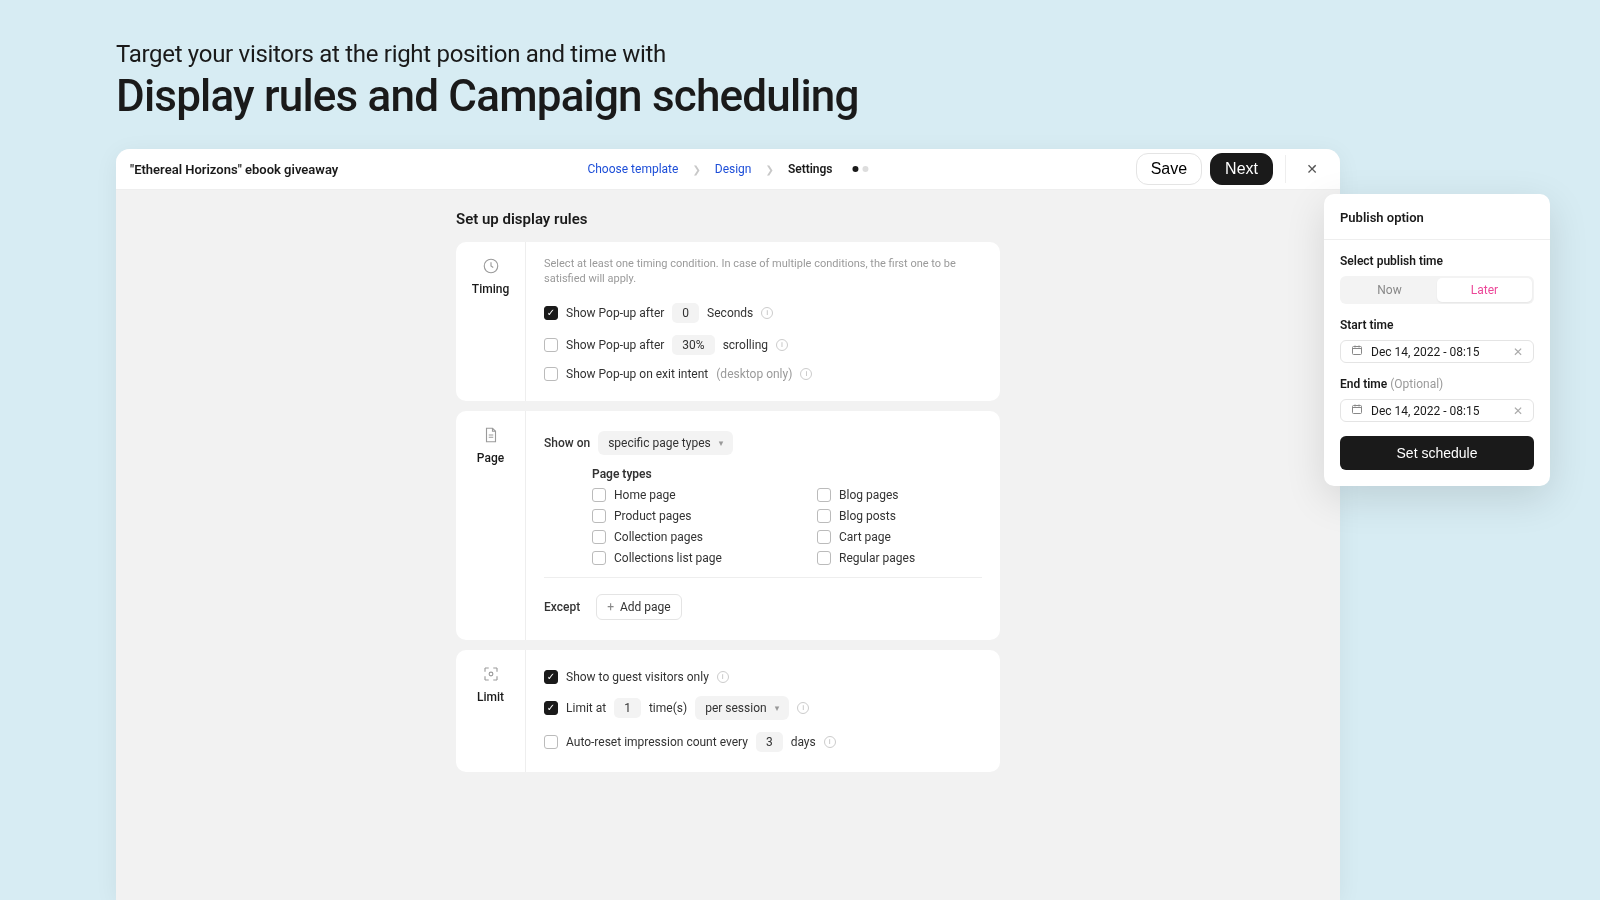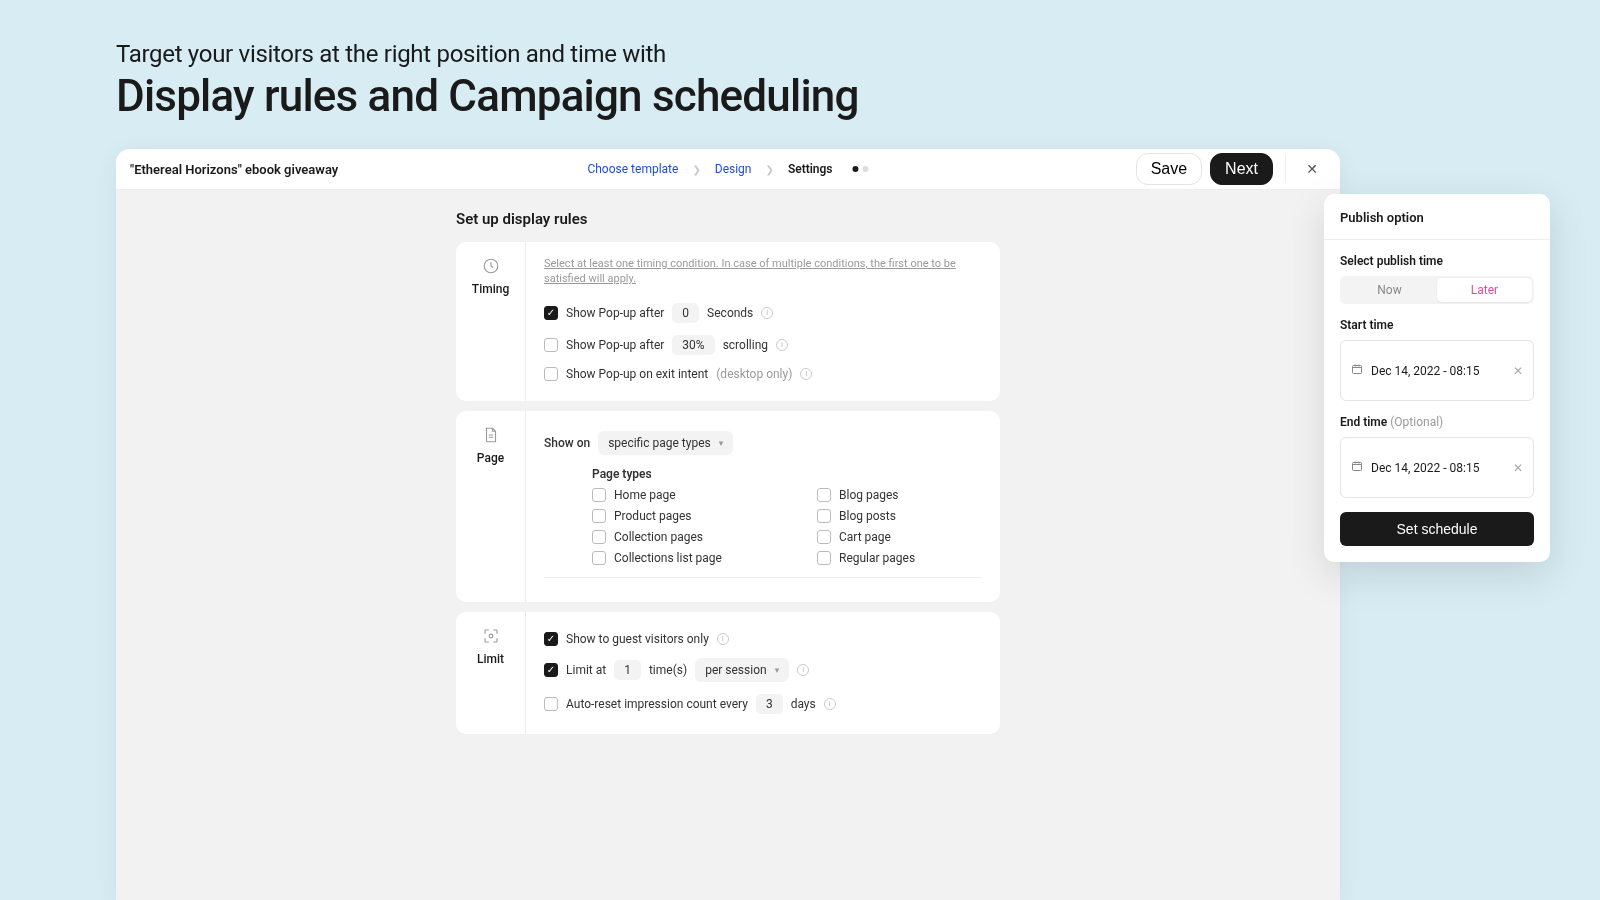--- a/index.html
+++ b/index.html
@@ -124,21 +124,21 @@
 }
 .card .side .lbl {
   font-size: 12px; font-weight: 500; color: #1a1a1a;
 }
 .card .body {
   flex: 1;
   padding: 14px 18px;
   font-size: 12px;
   color: #333;
 }
-.desc { color: #9a9a9a; font-size: 11px; margin-bottom: 10px; line-height: 1.4; text-decoration: underline; }
+.desc { color: #9a9a9a; font-size: 11px; margin-bottom: 10px; line-height: 1.4; }
 .row {
   display: flex;
   align-items: center;
   gap: 8px;
   padding: 6px 0;
 }
 .ck {
   width: 14px; height: 14px; border-radius: 3px;
   border: 1.5px solid #bbb; flex-shrink: 0;
   display: flex; align-items: center; justify-content: center;
@@ -187,21 +187,21 @@
 .pop-label .opt { color: #9a9a9a; font-weight: 400; }
 .seg {
   display: flex; background: #f3f3f3; border-radius: 6px; padding: 2px; margin-bottom: 14px;
 }
 .seg .opt {
   flex: 1; text-align: center; font-size: 12px; padding: 5px 0; border-radius: 5px;
   color: #888; cursor: pointer;
 }
 .seg .opt.active { background: #fff; color: #ec4899; box-shadow: 0 1px 2px rgba(0,0,0,0.06); }
 .dt {
-  border: 1px solid #e4e4e4; border-radius: 6px; padding: 22px 10px;
+  border: 1px solid #e4e4e4; border-radius: 6px; padding: 3px 10px;
   font-size: 12px; display: flex; align-items: center; gap: 8px; margin-bottom: 14px;
 }
 .dt .x { margin-left: auto; color: #aaa; font-size: 12px; cursor: pointer; }
 .fullbtn {
   background: #1a1a1a; color: #fff; border: none; border-radius: 6px;
   width: 100%; padding: 9px 0; font-size: 14px; font-weight: 500;
 }
 </style>
 </head>
 <body>
@@ -325,20 +325,27 @@
                   <span>Cart page</span>
                 </div>
               <div class="row">
                   <div class="ck"></div>
                   <span>Regular pages</span>
                 </div>
             </div>
           </div>
         </div>
         <div class="hr"></div>
+        <div class="row">
+          <span style="font-weight:500">Except</span>
+          <div style="margin-left:8px" class="addbtn">
+            <span class="plus">+</span>
+            <span>Add page</span>
+          </div>
+        </div>
       </div>
     </div>
 
     <div class="card">
       <div class="side">
         <div class="ic">
           <svg width="18" height="18" viewBox="0 0 24 24" fill="none" stroke="currentColor" stroke-width="1.5">
               <path d="M4 4h5M4 4v5M20 4h-5M20 4v5M4 20h5M4 20v-5M20 20h-5M20 20v-5"></path>
               <circle cx="12" cy="12" r="2.5"></circle>
             </svg>

